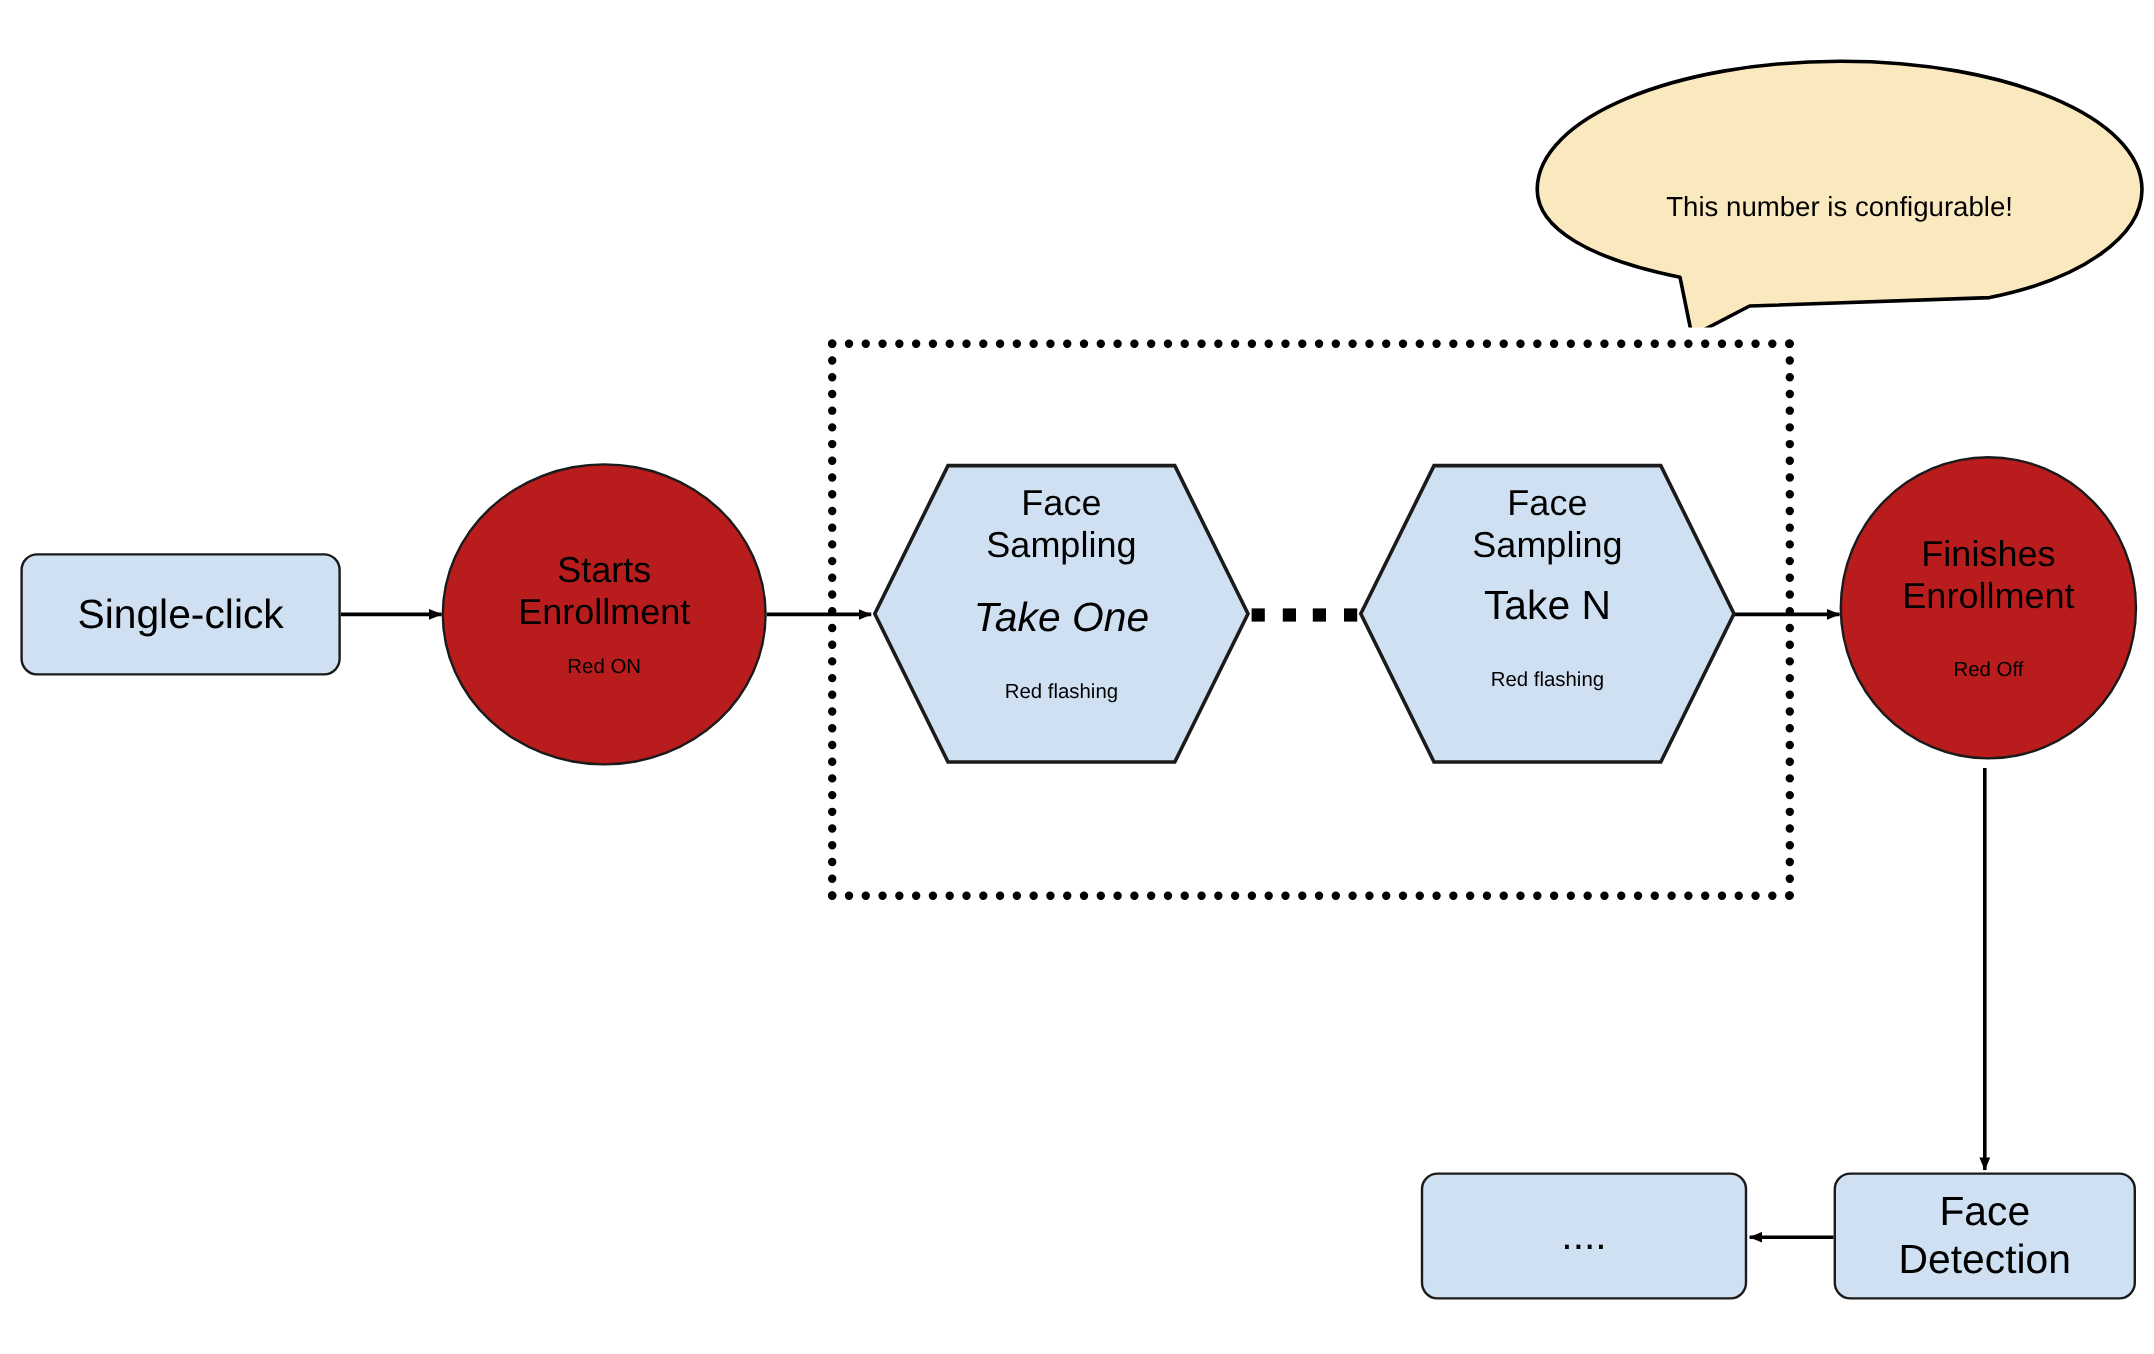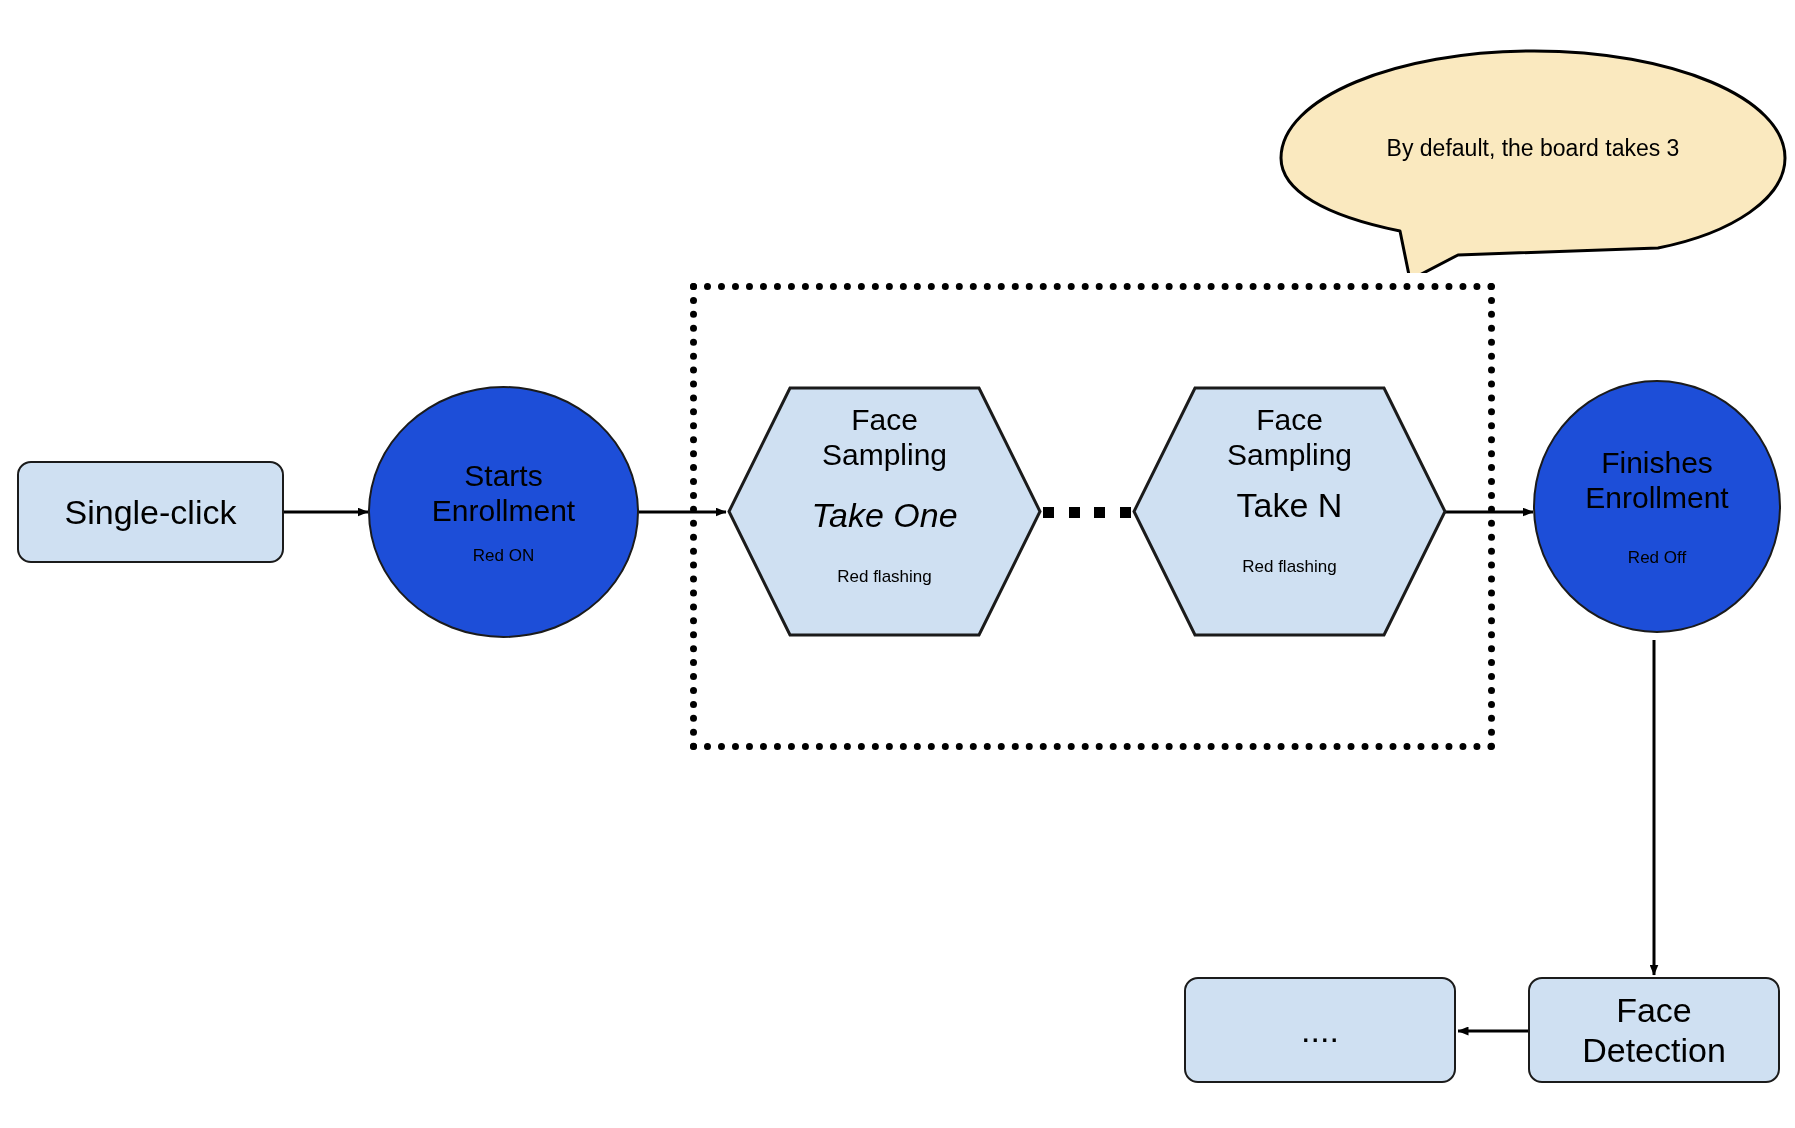--- a/index.html
+++ b/index.html
@@ -33,21 +33,21 @@
 
   
   .rrect {
     background: #cfe0f2;
     border: 2px solid #1b1b1b;
     border-radius: 14px;
   }
 
   
   .circle {
-    background: #1d4ed8;
+    background: #b91c1c;
     border: 2.5px solid #1b1b1b;
     border-radius: 50%;
   }
 
   
   .hexwrap {
     position: absolute;
   }
   .hexwrap svg {
     position: absolute;
@@ -222,18 +222,18 @@
       <path d="M 3,110
                C 3,50 118,3 256,3
                C 394,3 507,50 507,110
                C 507,150 455,185 380,200
                L 180,207
                L 132,232
                L 122,183
                C 48,168 3,143 3,110 Z" fill="#fae9bf" stroke="#000000" stroke-width="3" stroke-linejoin="round"></path>
     </svg>
     <div class="callout-text" style="padding-bottom:34px;">
-      <span>By default, the board takes 3</span>
       <span class="gap"></span>
+      <span>This number is configurable!</span>
     </div>
   </div>
 
 </div>
 
 </body></html>

